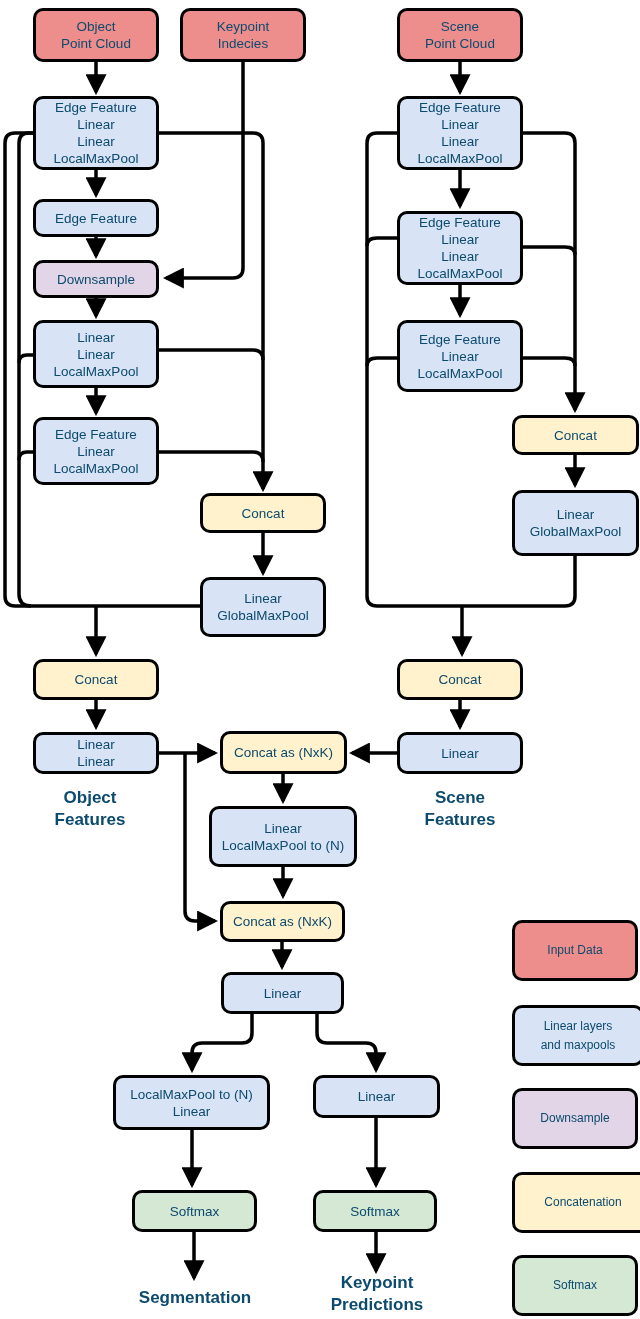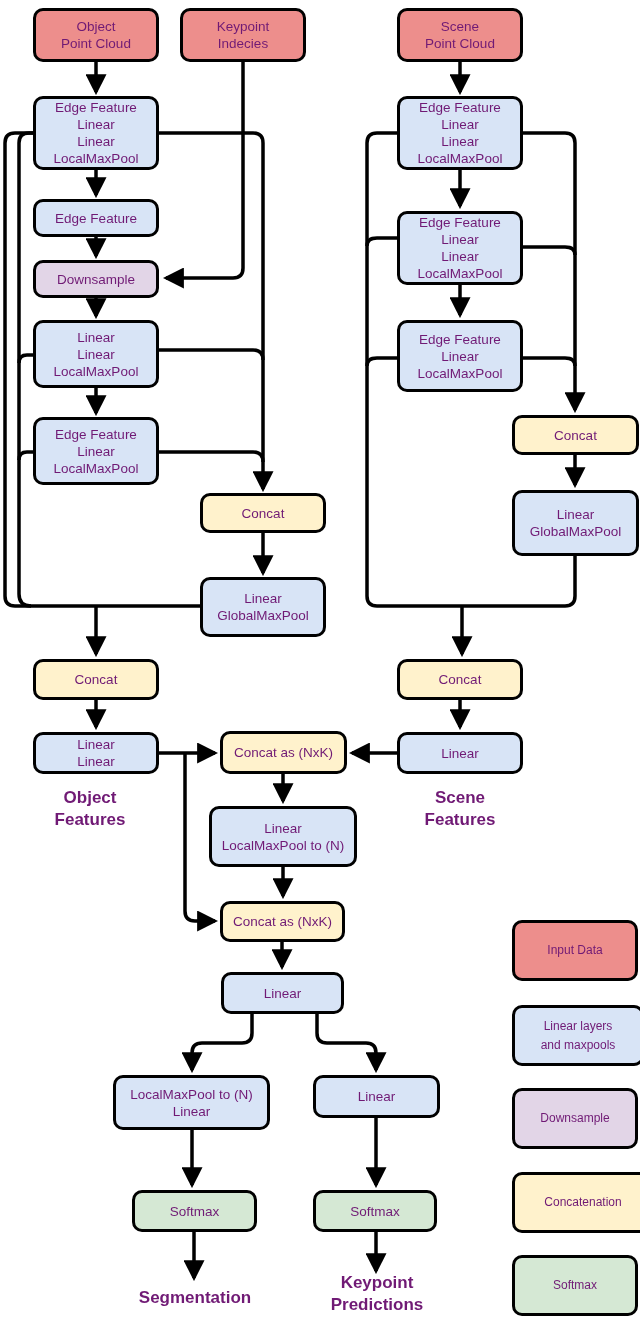--- a/index.html
+++ b/index.html
@@ -1,18 +1,18 @@
 <!DOCTYPE html>
 <html><head>
 <meta charset="utf-8">
 <style>
   html,body{margin:0;padding:0;background:#ffffff;}
   #canvas{
     position:relative;width:640px;height:1319px;background:#ffffff;
-    font-family:"Liberation Sans", sans-serif;color:#701a75;overflow:hidden;
+    font-family:"Liberation Sans", sans-serif;color:#0c4a6e;overflow:hidden;
   }
   #wires{position:absolute;left:0;top:0;width:640px;height:1319px;}
   .node{
     position:absolute;box-sizing:border-box;
     border:3px solid #000;border-radius:10px;
     display:flex;align-items:center;justify-content:center;text-align:center;
     font-size:13.5px;line-height:17px;white-space:pre-line;
     padding:2px;z-index:2;
   }
   .legend-node{font-size:12px;line-height:19px;}

